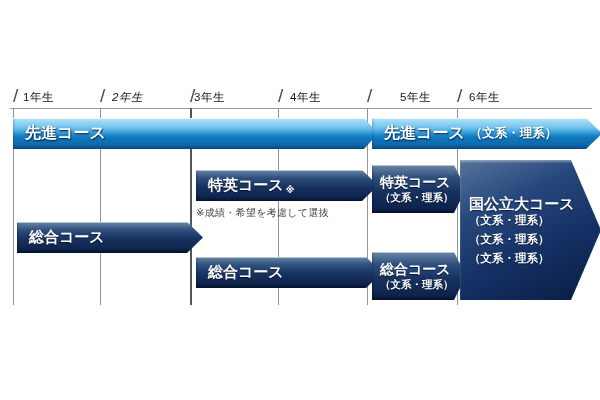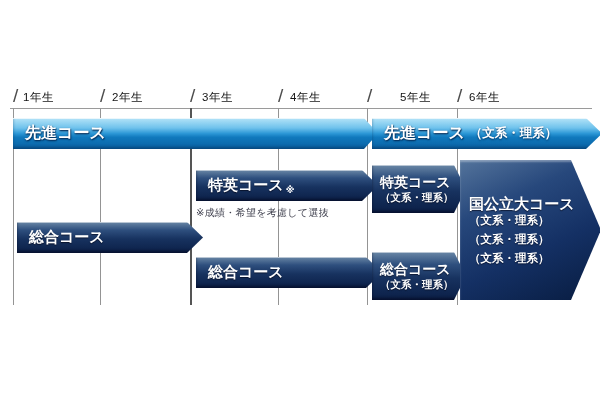--- a/index.html
+++ b/index.html
@@ -7,21 +7,21 @@
     position:relative;width:600px;height:400px;background:#ffffff;overflow:hidden;
     font-family:"Liberation Sans","DejaVu Sans",sans-serif;
   }
   
   .axis-line{position:absolute;left:10px;top:108px;width:582px;height:1px;background:#9a9a9a;}
   .tick-slash{position:absolute;top:86px;font-size:19px;line-height:20px;color:#4c4c4c;font-weight:400;}
   .year-label{position:absolute;top:90px;font-size:11.5px;color:#141414;letter-spacing:0.5px;white-space:nowrap;}
   .vline{position:absolute;top:108px;height:197px;width:1px;background:#949494;}
   .vline.strong{width:2px;background:#555;}
   .t0{left:13px;} .t1{left:100px;} .t2{left:190px;} .t3{left:278px;} .t4{left:367px;} .t5{left:457px;}
-  .lt0{left:23px;} .lt1{left:112px;} .lt2{left:202px;} .lt3{left:290px;} .lt4{left:400px;} .lt5{left:469px;}
+  .lt0{left:23px;} .lt1{left:112px;font-style:italic;} .lt2{left:194px;} .lt3{left:290px;} .lt4{left:400px;} .lt5{left:469px;}
 
   
   .arrow{
     position:absolute;display:flex;align-items:center;
     color:#fff;font-weight:bold;white-space:nowrap;
     filter:drop-shadow(1px 2px 1px rgba(40,40,60,0.35));
   }
   .tip14{clip-path:polygon(0 0, calc(100% - 14px) 0, 100% 50%, calc(100% - 14px) 100%, 0 100%);}
   .tip16{clip-path:polygon(0 0, calc(100% - 16px) 0, 100% 50%, calc(100% - 16px) 100%, 0 100%);}
   .tip12{clip-path:polygon(0 0, calc(100% - 12px) 0, 100% 50%, calc(100% - 12px) 100%, 0 100%);}

